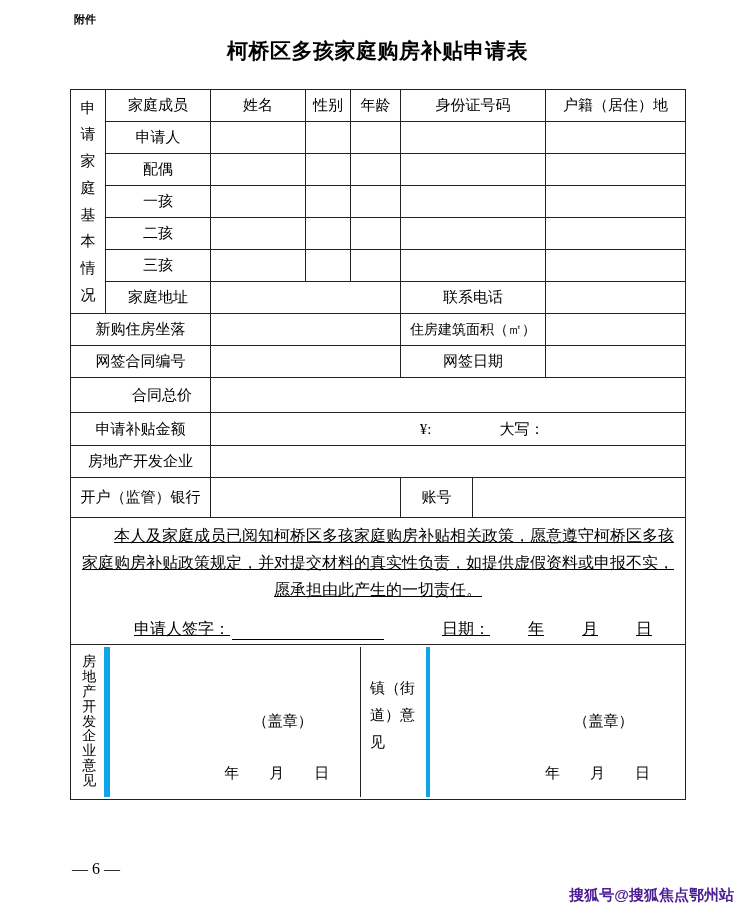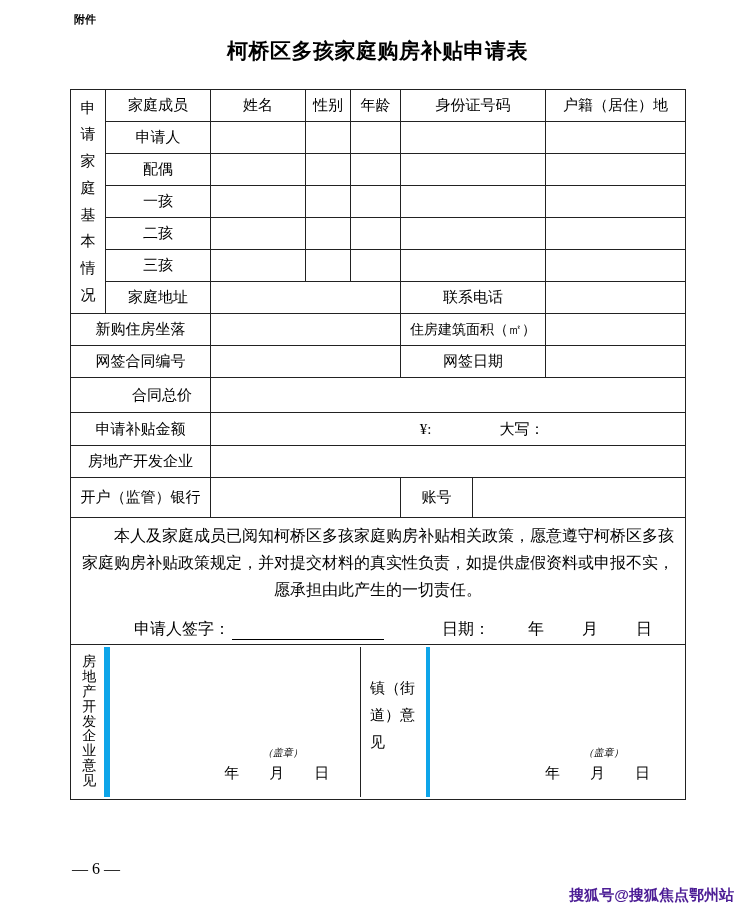--- a/index.html
+++ b/index.html
@@ -41,21 +41,21 @@
   .vcell { padding: 0; }
   .vtext {
     display: inline-block; width: 1em;
     word-break: break-all; line-height: 1.78;
     font-size: 15px; text-align: center;
   }
   .tight { padding: 2px 1px; font-size: 14px; }
   .bank-label { padding: 0 22px; line-height: 1.35; }
   .amount-cell { text-align: left; padding-left: 8px; }
   .amount-cell .yuan { display: inline-block; width: 148px; }
-  .decl-cell { text-align: left; padding: 10px 10px 12px; height: 127px; vertical-align: top; }
+  .decl-cell { text-align: left; padding: 10px 10px 12px; height: 127px; vertical-align: top; text-decoration: underline; }
   .decl-text { margin: 0; text-indent: 2em; line-height: 1.7; font-size: 16px; }
   .sign-row { margin-top: 16px; padding-left: 30px; font-size: 16px; display: flex; align-items: flex-end; justify-content: center; }
   .sign-line { display: inline-block; width: 152px; border-bottom: 1px solid #000; height: 1.1em; margin-left: 2px; }
   .date-label { margin-left: 58px; }
   .sign-row .ymd { margin-left: 38px; }
   .opinions-cell { padding: 0; height: 150px; }
   .op-grid { display: flex; width: 100%; height: 150px; }
   .op-label-v {
     width: 35px; border-right: 6px solid #0ea5e9;
     display: flex; align-items: center; justify-content: center;
@@ -74,21 +74,21 @@
   .op-box.last { border-right: none; }
   .op-label-n {
     width: 70px; border-right: 4px solid #0ea5e9;
     padding-top: 28px; display: flex; justify-content: center;
   }
   .town-text {
     display: inline-block; width: 3.1em;
     word-break: break-all; line-height: 1.8;
     font-size: 15px; text-align: left;
   }
-  .seal { transform: translateX(48px); margin-bottom: 4px; font-size: 10px; font-style: italic; }
+  .seal { transform: translateX(48px); margin-bottom: 33px; font-size: 15px; }
   .ymd-line { display: flex; gap: 30px; transform: translateX(42px); font-size: 15px; }
   .page-number { margin: 60px 0 0 72px; font-size: 16px; }
   .watermark {
     position: absolute; right: 6px; bottom: 6px;
     font-family: "Liberation Sans", sans-serif;
     font-size: 15px; font-weight: bold;
   }
 </style>
 </head>
 <body>

